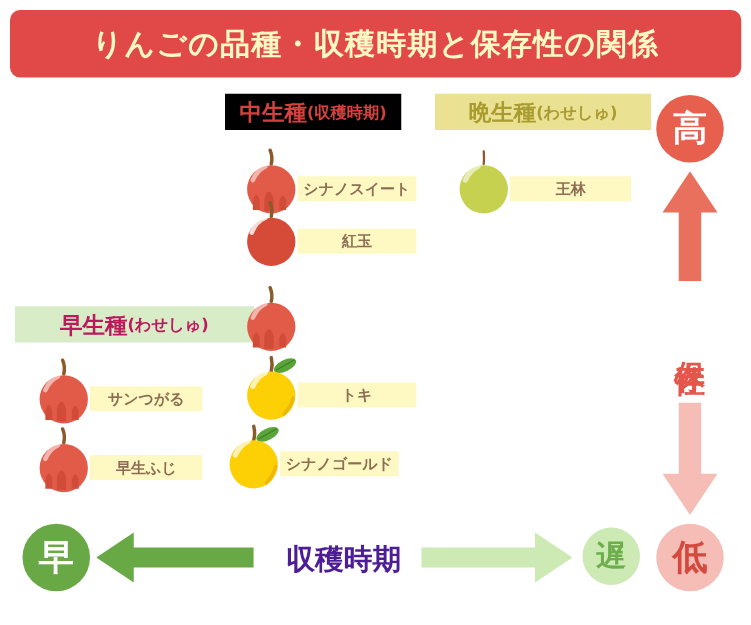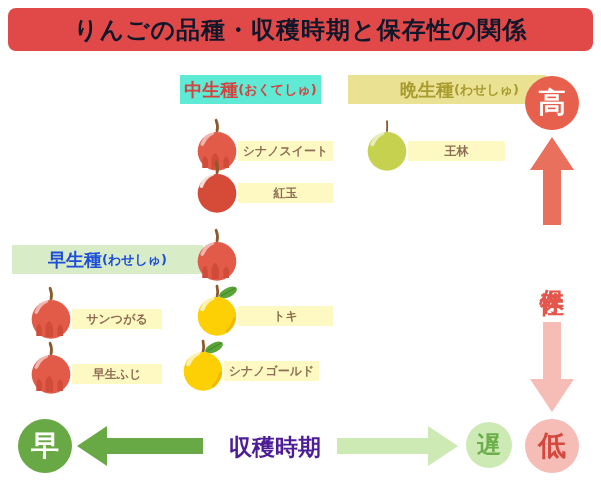--- a/index.html
+++ b/index.html
@@ -8,36 +8,36 @@
     background:#ffffff;
   }
   #canvas{
     position:relative;
     width:601px;height:500px;
     background:#ffffff;
     overflow:hidden;
   }
   
   .title-banner{
-    position:absolute;left:8px;top:8px;width:585px;height:43px;
+    position:absolute;left:8px;top:8px;width:585px;height:54px;
     background:#e14949;border-radius:8px;
     display:flex;align-items:center;justify-content:center;
-    color:#0f172a;font-weight:bold;font-size:24px;letter-spacing:1px;
+    color:#fef9c3;font-weight:bold;font-size:24px;letter-spacing:1px;
   }
   
   .group-header{
     position:absolute;height:29px;
     display:flex;align-items:center;justify-content:center;
     font-weight:bold;white-space:nowrap;
   }
   .group-header .main{font-size:18px;}
   .group-header .reading{font-size:13px;}
-  .gh-mid{left:180px;top:75px;width:141px;background:#5eead4;color:#d5413e;}
-  .gh-late{left:348px;top:75px;width:173px;background:#ebe193;color:#a89b2f;padding-left:25px;}
-  .gh-early{left:12px;top:245px;width:191px;background:#d8ecc8;color:#1d4ed8;}
+  .gh-mid{left:180px;top:75px;width:141px;background:#000000;color:#d5413e;}
+  .gh-late{left:348px;top:75px;width:173px;background:#ebe193;color:#a89b2f;}
+  .gh-early{left:12px;top:245px;width:191px;background:#d8ecc8;color:#be185d;}
   
   .apple-row{position:absolute;display:flex;align-items:flex-start;}
   .apple-row svg.apple{width:46px;height:54px;flex:0 0 auto;}
   .vlabel{
     margin-left:-2px;margin-top:23px;height:20px;line-height:20px;
     background:#fef9c3;color:#8d6e54;
     font-size:12px;font-weight:bold;text-align:center;
     white-space:nowrap;
   }
   .w95{width:95px;} .w97{width:97px;} .w90{width:90px;}
@@ -111,21 +111,21 @@
         <circle cx="25" cy="36" r="21" fill="#c6d24f"></circle>
         <path d="M9 28 Q13 19 20 16" fill="none" stroke="rgba(255,255,255,0.6)" stroke-width="4.5" stroke-linecap="round"></path>
       </symbol>
     </defs>
   </svg>
 
   <div class="title-banner">りんごの品種・収穫時期と保存性の関係</div>
 
   <div class="group-header gh-mid">
     <span class="main">中生種</span>
-      <span class="reading">(おくてしゅ)</span>
+      <span class="reading">(収穫時期)</span>
   </div>
   <div class="group-header gh-late">
     <span class="main">晩生種</span>
       <span class="reading">(わせしゅ)</span>
   </div>
   <div class="group-header gh-early">
     <span class="main">早生種</span>
       <span class="reading">(わせしゅ)</span>
   </div>
 

